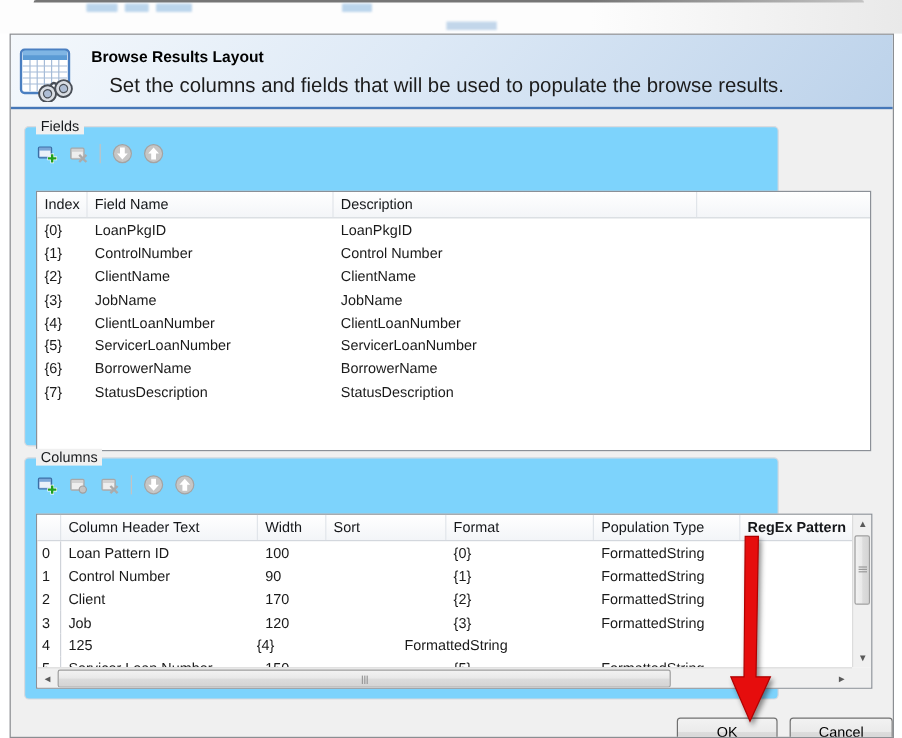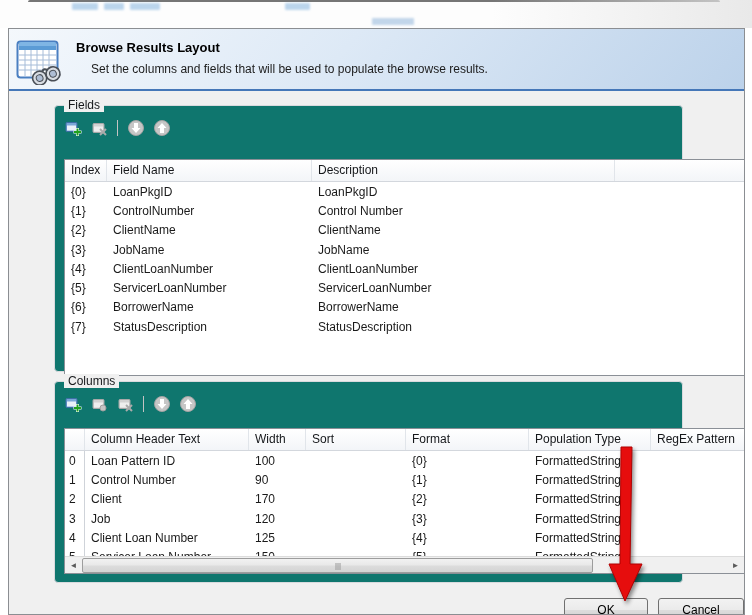--- a/index.html
+++ b/index.html
@@ -15,25 +15,25 @@
   .bg-shade { position:absolute; right:0; top:0; width:260px; height:28px; background:linear-gradient(90deg,rgba(240,240,240,0),rgba(228,228,228,.8)); }
 
   
   .dialog { position:absolute; left:8px; top:28px; width:737px; height:587px;
             border:1px solid #8b8e92; background:#f0f0f0; overflow:hidden; }
 
   .banner { position:absolute; left:0; top:0; width:100%; height:62px;
             background:linear-gradient(130deg,#f4f8fc 0%,#dde9f6 45%,#bcd2ea 100%);
             border-bottom:2px solid #4577b8; }
   .banner-title { position:absolute; left:67px; top:11px; font-size:13px; font-weight:bold; color:#000; }
-  .banner-subtitle { position:absolute; left:82px; top:33px; font-size:12px; color:#1c1c1c; }
+  .banner-subtitle { position:absolute; left:82px; top:33px; font-size:17px; color:#1c1c1c; }
   .banner-icon { position:absolute; left:7px; top:9px; width:47px; height:47px; }
 
   
-  .groupbox { position:absolute; left:11px; width:629px; border:1px solid #d9dade; border-radius:4px; background:#0f766e;margin-left:34px; }
+  .groupbox { position:absolute; left:11px; width:629px; border:1px solid #d9dade; border-radius:4px; background:#7dd3fc; }
   .gb-fields { top:76px; height:267px; }
   .gb-columns { top:352px; height:202px; }
   .gb-label { position:absolute; left:9px; top:-8px; background:#f0f0f0; padding:0 4px; color:#17191c; }
 
   
   .toolbar { position:absolute; left:8px; top:11px; height:22px; display:flex; align-items:center; gap:6px; }
   .tb-btn { width:20px; height:20px; display:flex; align-items:center; justify-content:center; }
   .tb-sep { width:1px; height:16px; background:#c3c3c3; margin:0 2px; }
 
   
@@ -43,21 +43,21 @@
   .row { display:flex; height:19.3px; align-items:center; }
   .cell { padding-left:6px; white-space:nowrap; overflow:hidden; }
 
   
   .f-tbl { left:9px; top:53px; width:696px; height:217px; }
   .fc0 { width:42px; } .fc1 { width:205px; } .fc2 { width:303px; } .fc3 { flex:1; border-right:none; }
 
   
   .c-tbl { left:9px; top:46px; width:697px; height:146px; }
   .cc0 { width:20px; padding-left:4px; } .cc1 { width:164px; } .cc2 { width:57px; }
-  .cc3 { width:100px; } .cc4 { width:123px; } .cc5 { width:122px; } .cc6 { flex:1; border-right:none; }
+  .cc3 { width:100px; } .cc4 { width:123px; } .cc5 { width:122px; } .cc6 { flex:1; border-right:none;font-weight:bold; }
   .c-body { position:absolute; left:0; top:22px; right:16px; bottom:17px; overflow:hidden; }
   .c-row .cc0 { border-right:1px solid #cfd3d9; height:100%; display:flex; align-items:center; }
 
   
   .vscroll { position:absolute; top:0; right:0; width:16px; bottom:17px; background:#f0f0f0; border-left:1px solid #dcdcdc; }
   .hscroll { position:absolute; left:0; right:16px; bottom:0; height:17px; background:#f0f0f0; border-top:1px solid #dcdcdc; display:flex; align-items:center; }
   .sb-btn { width:17px; height:17px; display:flex; align-items:center; justify-content:center; color:#5a5a5a; font-size:8px; }
   .vs-btn { width:16px; height:15px; display:flex; align-items:center; justify-content:center; color:#5a5a5a; font-size:8px; }
   .h-thumb { position:absolute; left:17px; width:511px; top:1px; height:15px;
              background:linear-gradient(#f2f2f2,#e9e9e9 45%,#dcdcdc 55%,#d4d4d4); border:1px solid #9d9d9d; border-radius:2px; }
@@ -313,21 +313,20 @@
             <div class="cell cc0">3</div>
             <div class="cell cc1">Job</div>
             <div class="cell cc2">120</div>
             <div class="cell cc3"></div>
             <div class="cell cc4">{3}</div>
             <div class="cell cc5">FormattedString</div>
             <div class="cell cc6"></div>
           </div>
           <div class="row c-row">
             <div class="cell cc0">4</div>
-            <div class="cell cc1">Client Loan Number</div>
             <div class="cell cc2">125</div>
             <div class="cell cc3"></div>
             <div class="cell cc4">{4}</div>
             <div class="cell cc5">FormattedString</div>
             <div class="cell cc6"></div>
           </div>
           <div class="row c-row">
             <div class="cell cc0">5</div>
             <div class="cell cc1">Servicer Loan Number</div>
             <div class="cell cc2">150</div>

